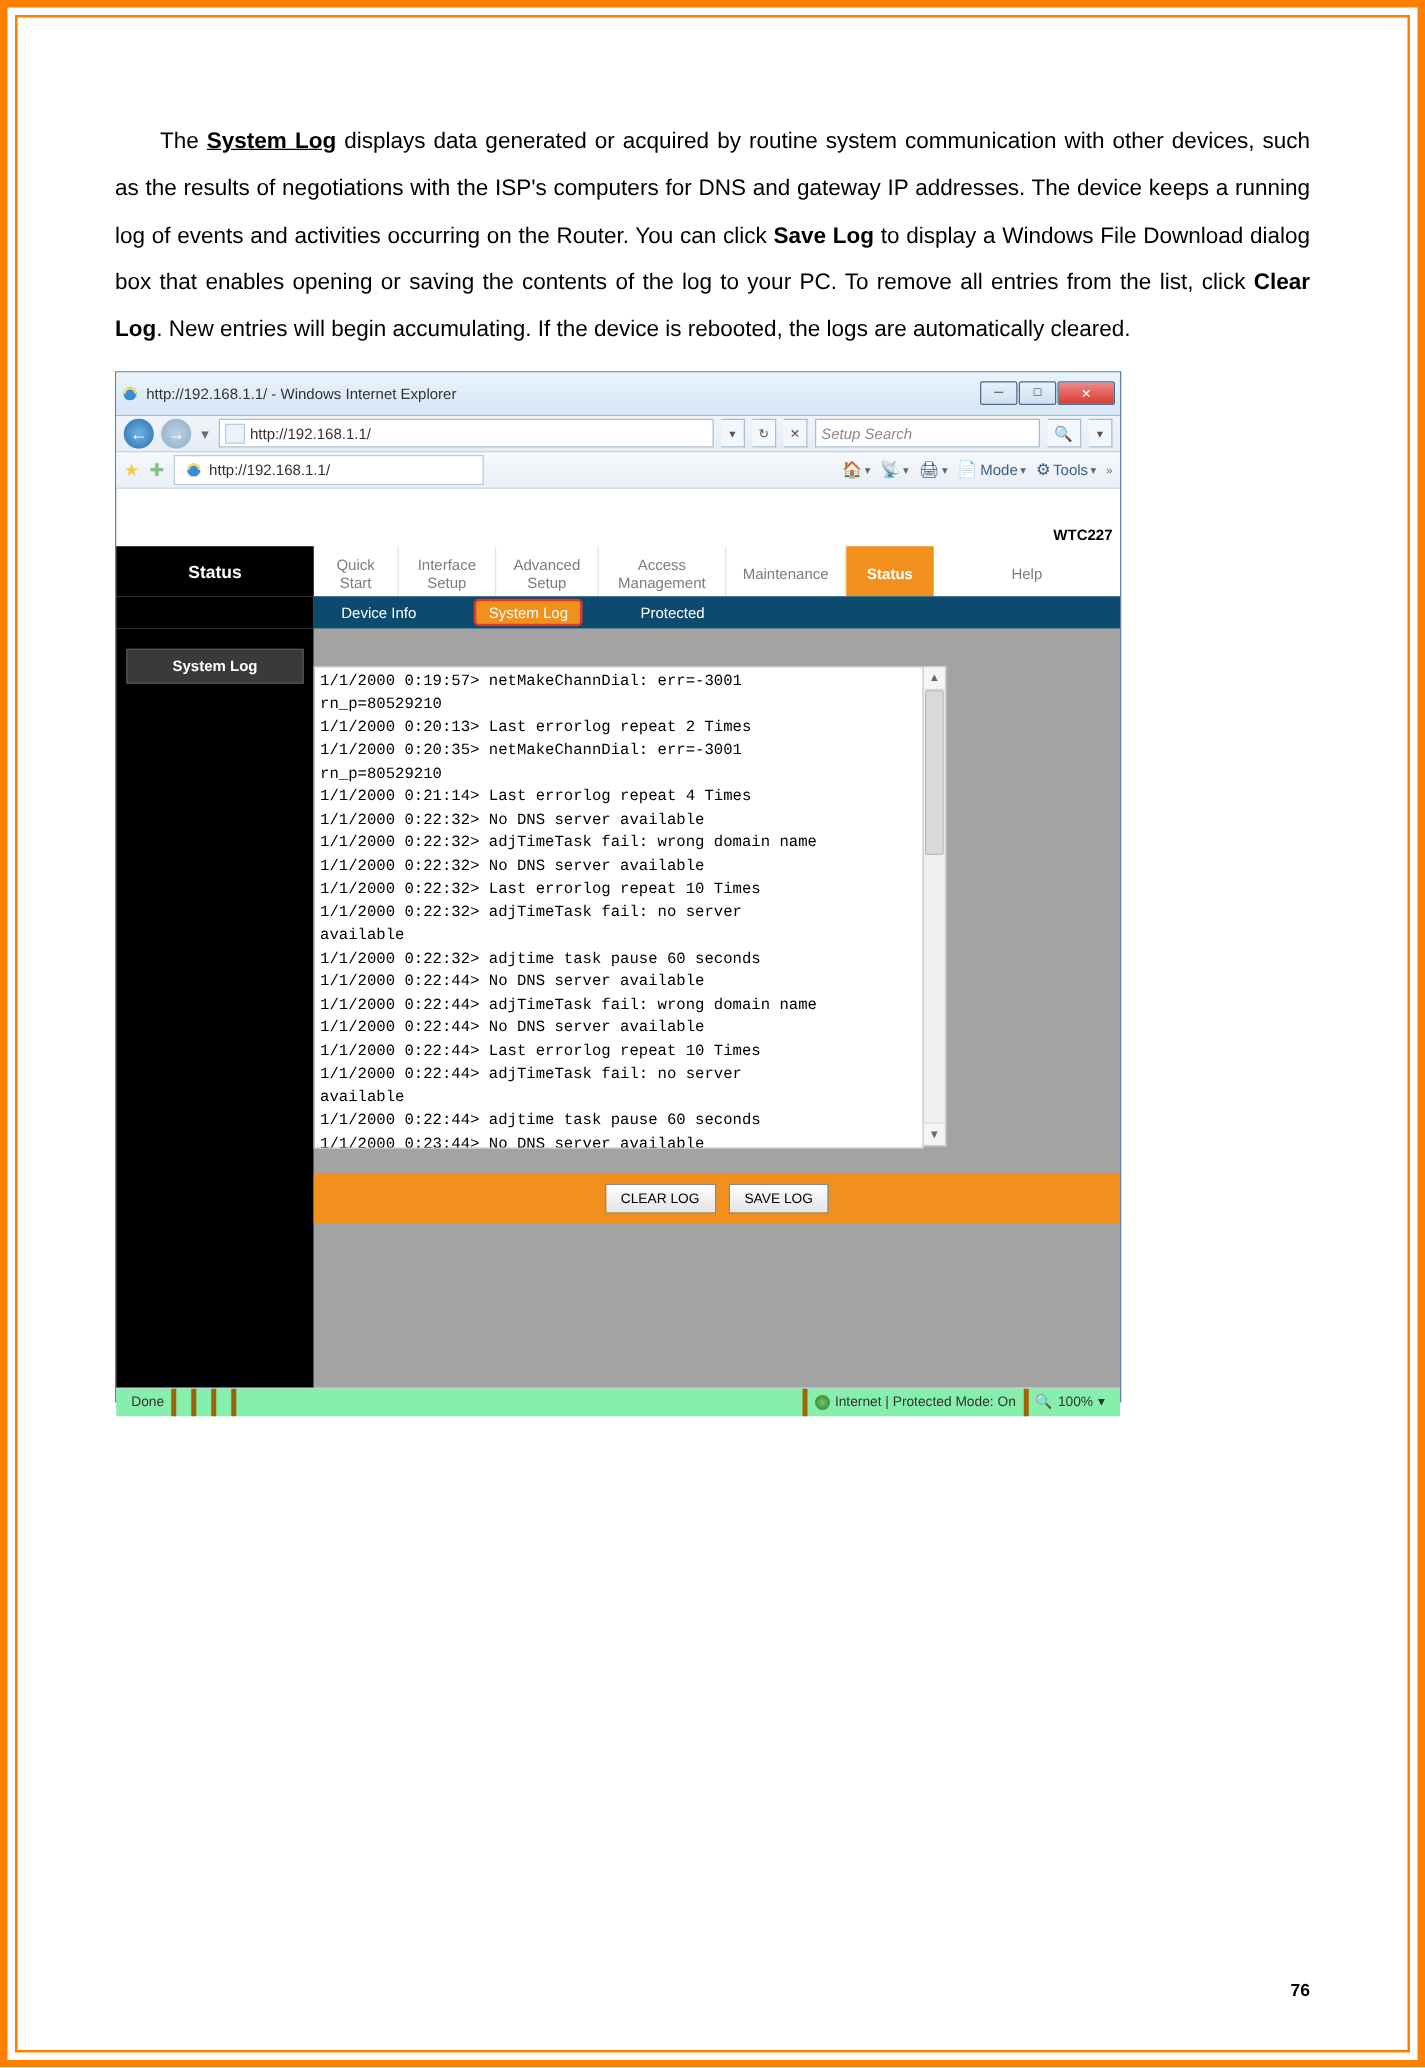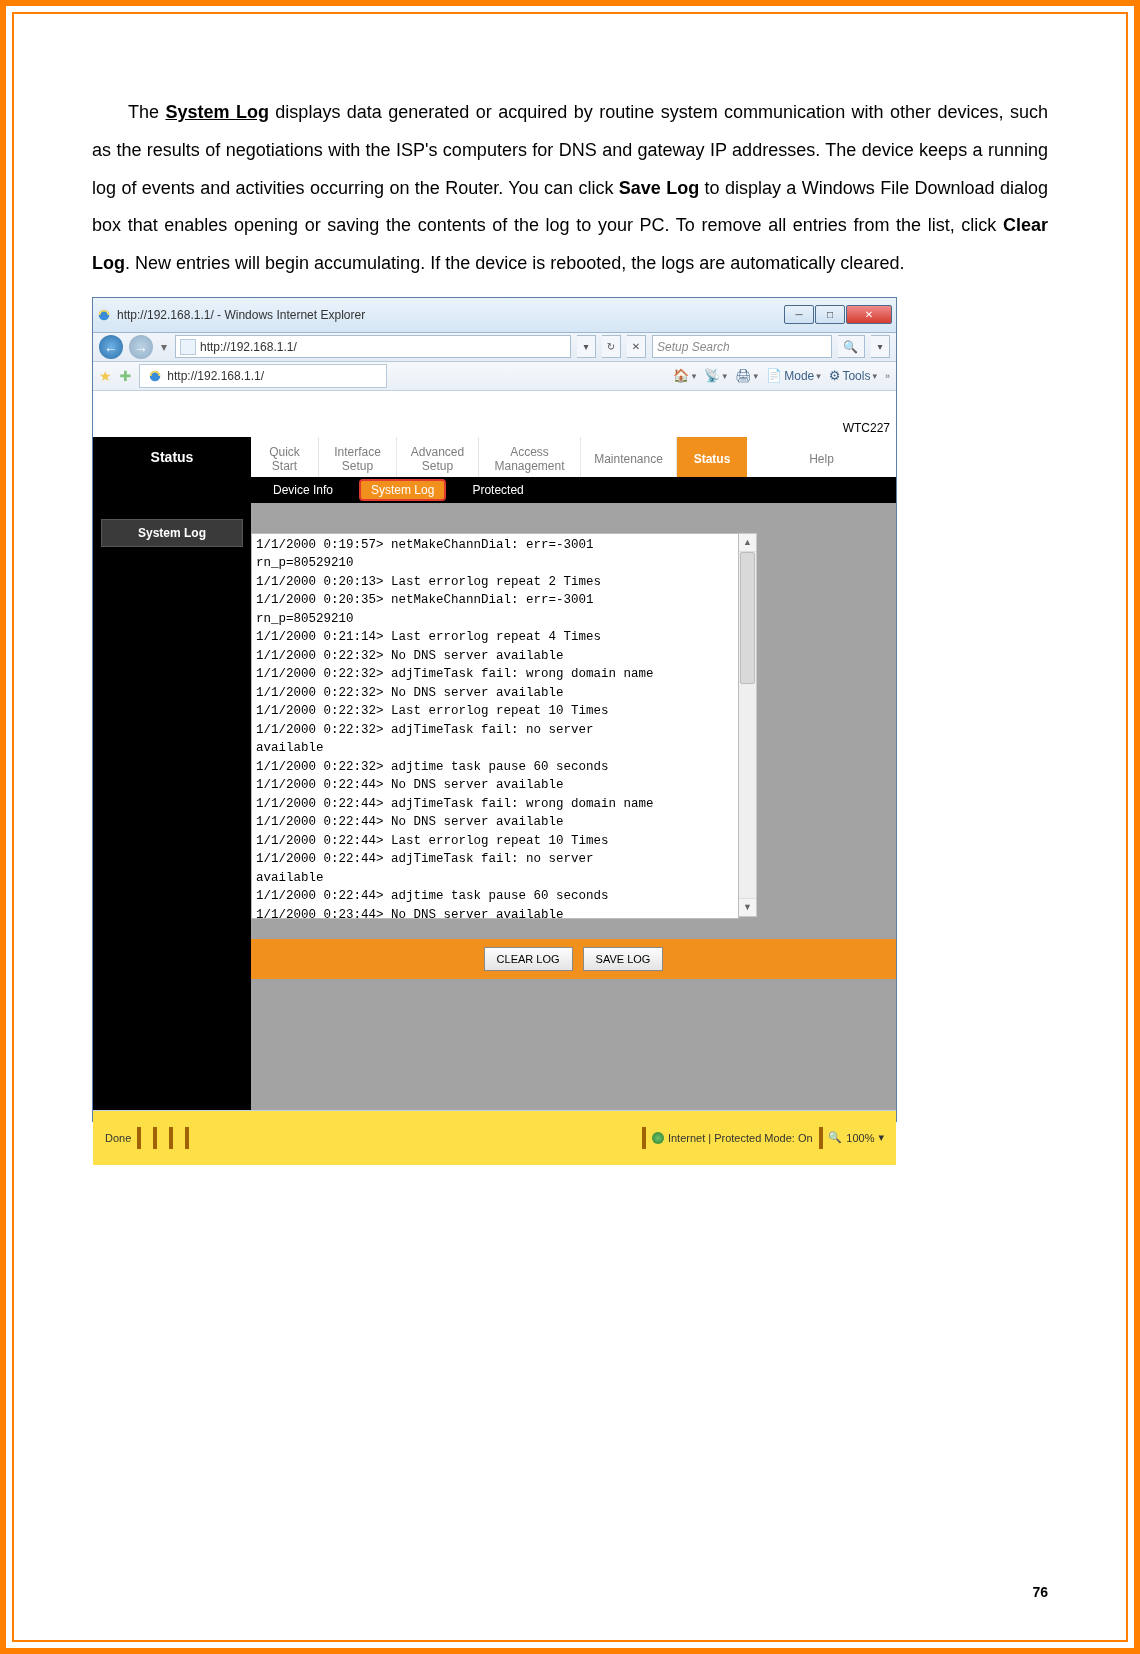--- a/index.html
+++ b/index.html
@@ -28,46 +28,46 @@
 .searchfield{width:170px;height:21px;border:1px solid #a8bed3;background:#fff;display:flex;align-items:center;padding:0 4px;color:#8a8a8a;font-style:italic}
 .magbtn{width:26px;height:21px;border:1px solid #a8bed3;border-left:none;background:#f3f7fb;display:flex;align-items:center;justify-content:center;color:#2a6ea8}
 .favbar{height:28px;background:linear-gradient(#f6f8fb,#e9eff6);border-bottom:1px solid #c3d1de;display:flex;align-items:center;padding:0 6px;gap:8px}
 .star{color:#f2c94c;font-size:14px}
 .tab{height:22px;border:1px solid #b7c8d8;background:#fff;display:flex;align-items:center;padding:0 8px;gap:5px;min-width:230px}
 .favright{margin-left:auto;display:flex;align-items:center;gap:8px;color:#3a5f85}
 .favright .ico{font-size:13px}
 .favright .pgtool{display:flex;align-items:center;gap:2px}
 .favright .dd{font-size:9px;color:#666}
 .content{height:calc(100% - 26px - 28px - 28px - 22px);display:flex;flex-direction:column}
-.modelrow{height:44px;display:flex;align-items:flex-end;justify-content:flex-end;padding:0 6px 2px 0;font-weight:normal;color:#000}
+.modelrow{height:44px;display:flex;align-items:flex-end;justify-content:flex-end;padding:0 6px 2px 0;font-weight:bold;color:#000}
 .navrow{display:flex;height:40px}
 .statuscell{width:158px;background:#000;color:#fff;display:flex;align-items:center;justify-content:center;font-weight:bold;font-size:14px}
 .tabscell{flex:1;display:flex}
 .navtab{flex:none;padding:4px 12px 0 12px;text-align:center;color:#7d7d7d;font-size:12px;line-height:1.2;height:100%;box-sizing:border-box;display:flex;flex-direction:column;justify-content:center}
 .navtab.active{background:#f2901d;color:#fff;font-weight:bold}
 .navtab.sep{border-right:1px solid #e6e6e6}
 .subrow{display:flex;height:26px}
 .subleft{width:158px;background:#000}
-.subright{flex:1;background:#000000;display:flex;align-items:center;padding-left:12px;gap:16px;color:#fff;font-size:12px}
+.subright{flex:1;background:#0c4a6e;display:flex;align-items:center;padding-left:12px;gap:36px;color:#fff;font-size:12px}
 .subtab{padding:2px 10px}
 .subtab.cur{background:#f2901d;border:2px solid #e03a2f;border-radius:4px;color:#fff}
 .bodyrow{display:flex;flex:1;min-height:0}
 .leftcol{width:158px;background:#000}
 .rightcol{flex:1;background:#a3a3a3;display:flex;flex-direction:column}
 .labelbox{height:26px;margin:16px 8px 0 8px;background:#3a3a3a;color:#fff;display:flex;align-items:center;justify-content:center;border:1px solid #555;font-weight:bold;font-size:12px}
 .logarea{display:flex;margin:30px 0 0 0}
 .logtext{width:478px;height:380px;border:1px solid #bcbcbc;background:#fff;font-family:"Courier New",monospace;font-size:12.5px;line-height:1.48;padding:2px 4px;white-space:pre;overflow:hidden;color:#000}
 .scroll{width:17px;height:382px;background:#efefef;border:1px solid #c9c9c9;border-left:none;display:flex;flex-direction:column;align-items:center}
 .scroll .arrow{height:17px;width:100%;background:#f4f4f4;display:flex;align-items:center;justify-content:center;font-size:9px;color:#666;border-bottom:1px solid #ddd}
 .scroll .arrow.bot{border-bottom:none;border-top:1px solid #ddd}
 .scroll .track{flex:1;width:100%;position:relative}
 .scroll .thumb{position:absolute;top:0;left:1px;right:1px;height:130px;background:#d9d9d9;border:1px solid #bcbcbc;border-radius:2px}
 .btnbar{height:40px;background:#f2901d;display:flex;align-items:center;justify-content:center;gap:10px;margin-top:20px}
 .btnbar button{height:24px;padding:0 12px;border:1px solid #8a8a8a;background:linear-gradient(#fdfdfd,#e4e4e4);font-size:11px;font-family:inherit;color:#000;cursor:pointer}
-.statusbar{height:22px;border-top:1px solid #c3d1de;background:#fde047;display:flex;align-items:center;padding:16px 6px;font-size:11px;color:#333}
+.statusbar{height:22px;border-top:1px solid #c3d1de;background:#86efac;display:flex;align-items:center;padding:0 6px;font-size:11px;color:#333}
 .statusbar .spacer{flex:1}
 .statusbar .seg{padding:0 6px;border-left:4px solid #a16207;height:100%;display:flex;align-items:center;gap:4px}
 .statusbar .seg.first{border-left:none}
 .globe{width:12px;height:12px;border-radius:50%;background:radial-gradient(#6fc36f,#2a7e2a)}
 .pagenum{position:absolute;bottom:40px;right:78px;font-size:14px;font-weight:bold}
 </style>
 </head>
 <body>
 
 <div class="page">

